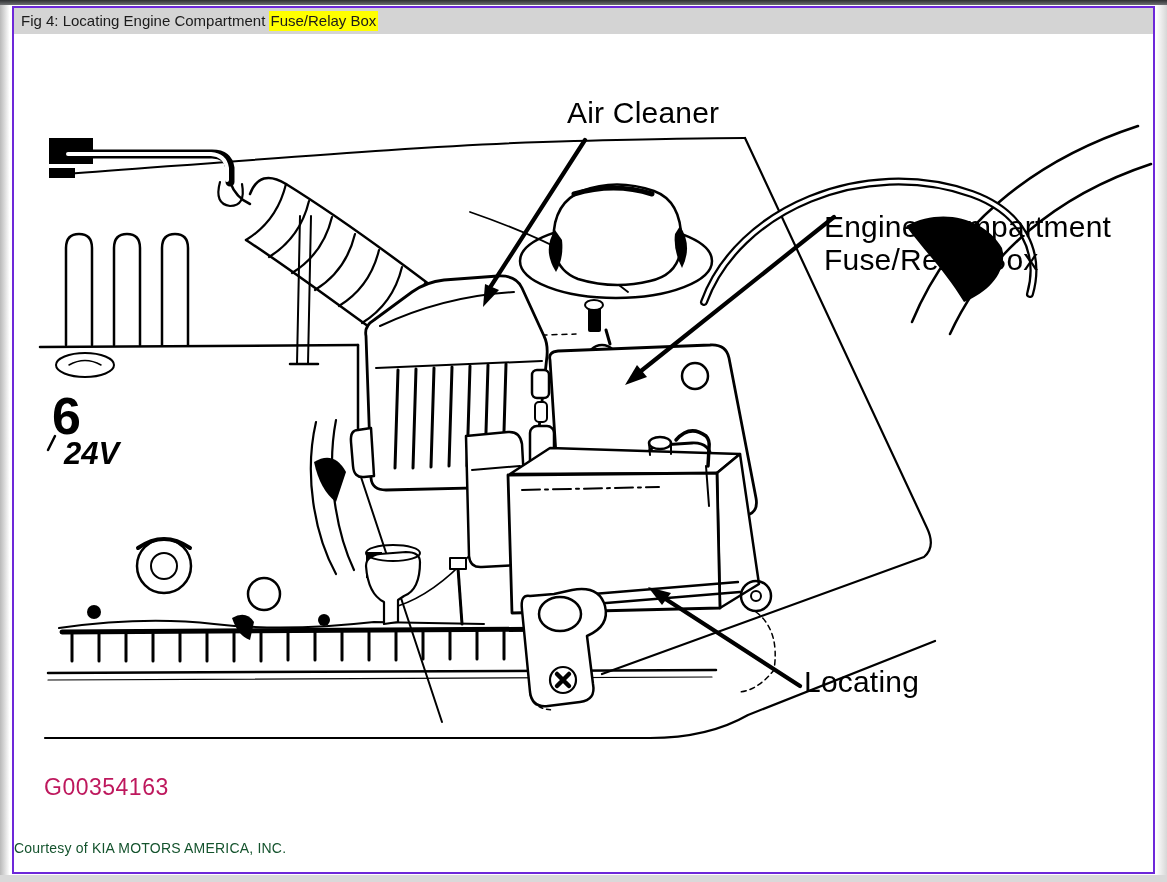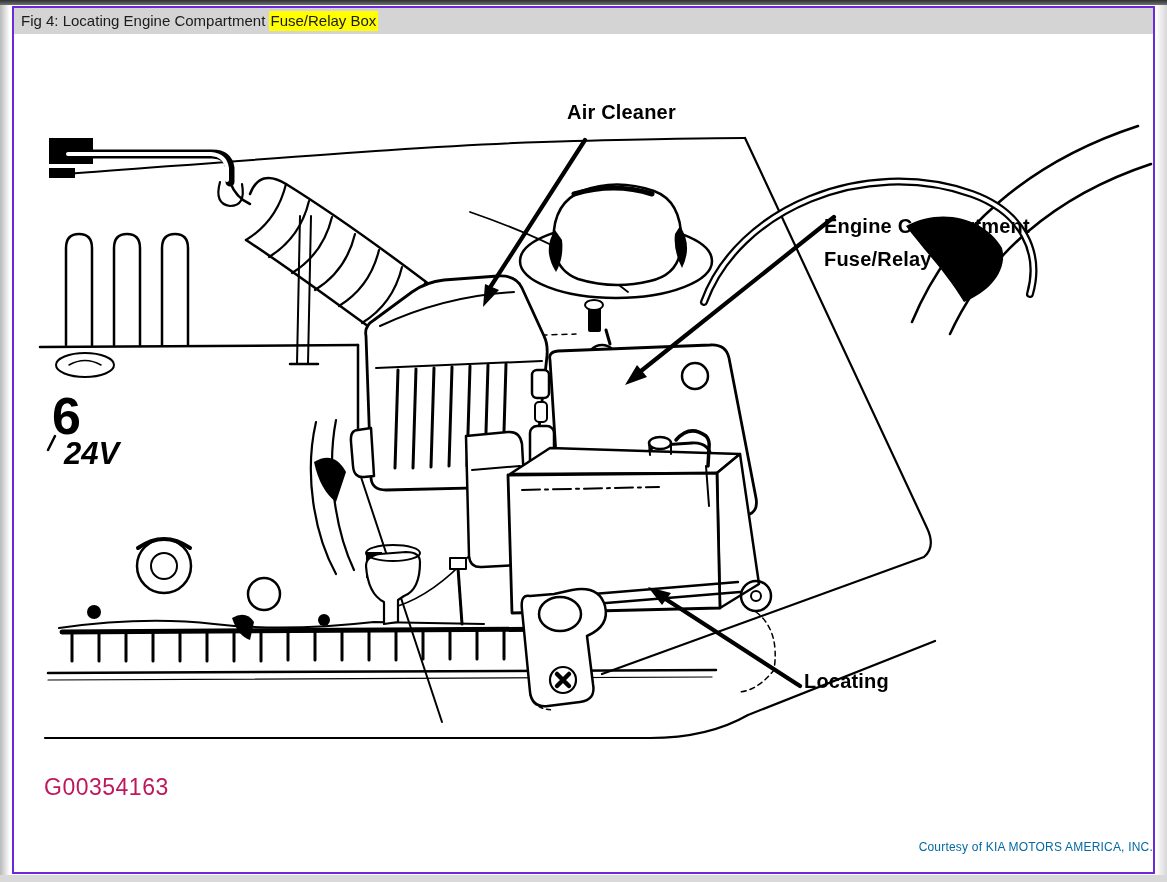--- a/index.html
+++ b/index.html
@@ -29,31 +29,31 @@
   .caption-bar{
     height:26px;line-height:26px;background:#d4d4d4;
     font-size:15px;color:#1b1b1b;padding-left:7px;white-space:pre;
   }
   .caption-highlight{background:#ffff00;padding:1px 2px 2px 1px;}
   .canvas{
     position:relative;width:1139px;height:838px;background:#fff;
   }
   .canvas svg{position:absolute;left:0;top:0;}
   .callout{
-    position:absolute;font-size:20px;color:#000;line-height:33px;
-    white-space:nowrap;letter-spacing:0.2px;font-weight:bold;
+    position:absolute;font-size:30px;color:#000;line-height:33px;
+    white-space:nowrap;letter-spacing:0.2px;
   }
   .figure-id{
     position:absolute;left:30px;top:714px;font-size:23px;color:#be185d;
     letter-spacing:0.5px;
     margin-top:26px;
   }
   .credit{
-    position:absolute;left:0;right:0;top:806px;text-align:right;
-    font-size:12px;color:#0369a1;letter-spacing:0.2px;
+    position:absolute;left:0;right:0;top:806px;text-align:left;
+    font-size:14px;color:#14532d;letter-spacing:0.2px;
   }
 </style>
 </head>
 <body>
 
 <div class="chrome-top"></div>
 <div class="edge-left"></div>
 <div class="edge-right"></div>
 <div class="strip-bottom"></div>
 

